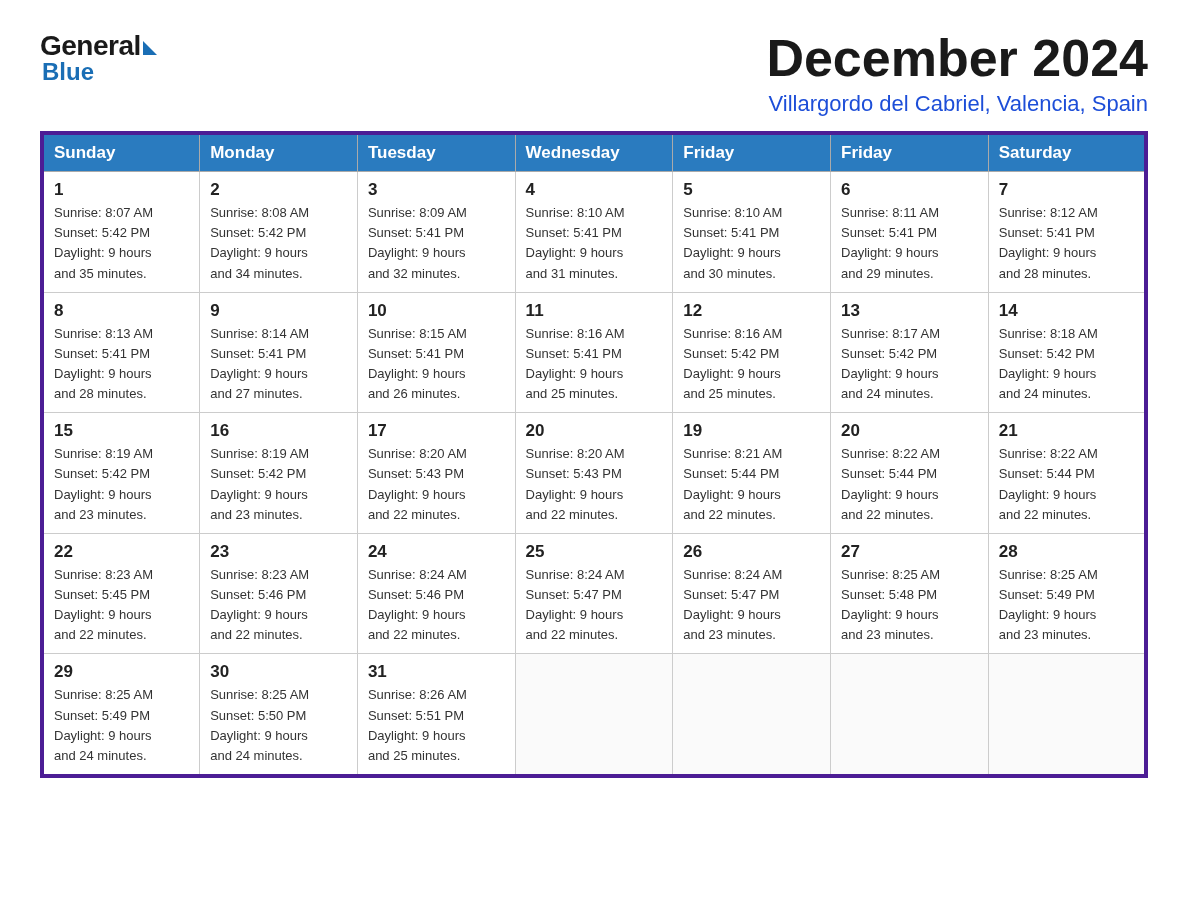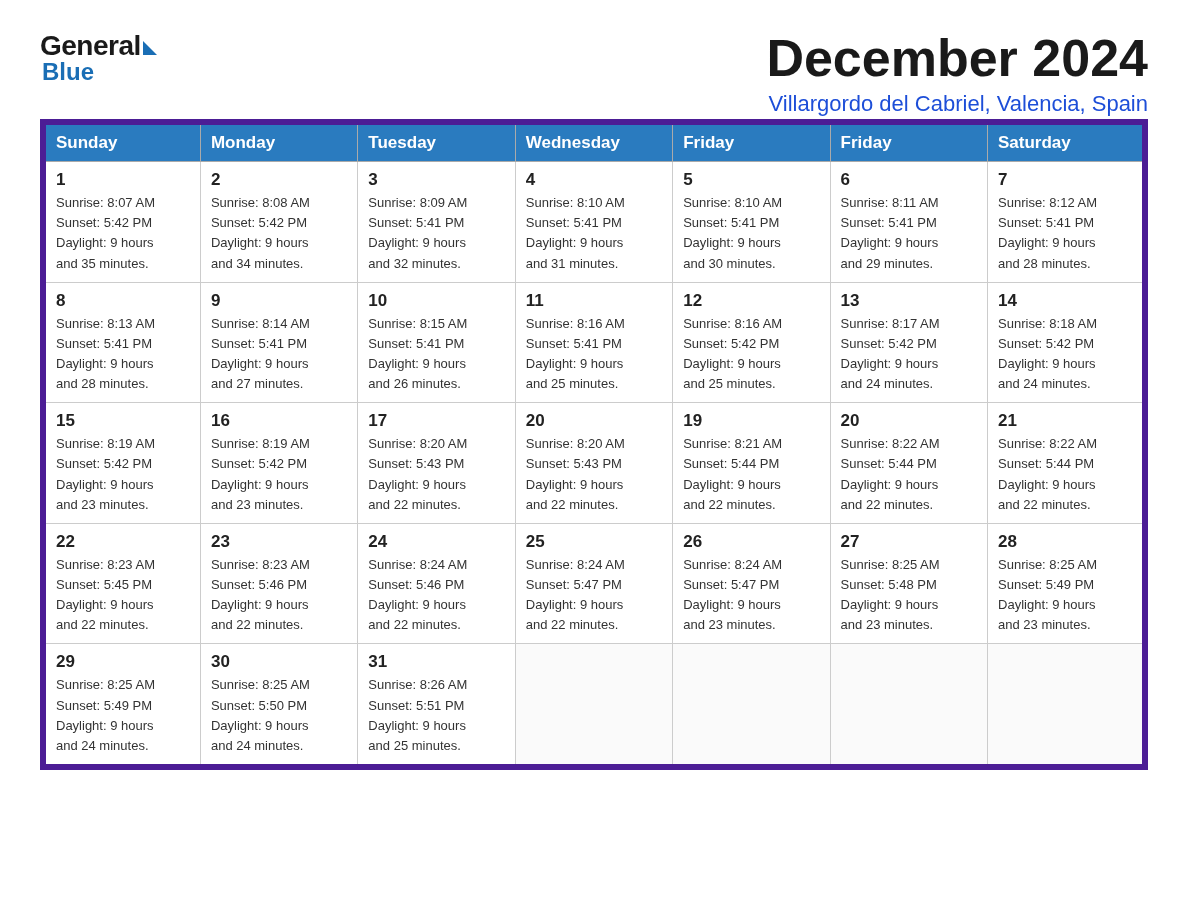--- a/index.html
+++ b/index.html
@@ -7,21 +7,21 @@
       background: #fff;
       font-family: Arial, sans-serif;
       padding: 30px 40px;
       width: 1188px;
       min-height: 918px;
     }
     .header {
       display: flex;
       justify-content: space-between;
       align-items: flex-start;
-      margin-bottom: 2px;
+      margin-bottom: 14px;
     }
     .logo {
       display: flex;
       flex-direction: column;
       align-items: flex-start;
     }
     .logo-top {
       display: flex;
       align-items: center;
     }
@@ -57,21 +57,21 @@
       line-height: 1.1;
     }
     .location {
       font-size: 22px;
       color: #1d4ed8;
       margin-top: 4px;
     }
     .calendar {
       width: 100%;
       border-collapse: collapse;
-      border: 6px solid #4c1d95;
+      border: 4px solid #4c1d95;
       padding-left: 36px;
     }
     .calendar thead tr th {
       background-color: #2a7bbf;
       color: #fff;
       font-size: 17px;
       font-weight: bold;
       padding: 8px 10px;
       text-align: left;
       border: 1px solid #aaa;

